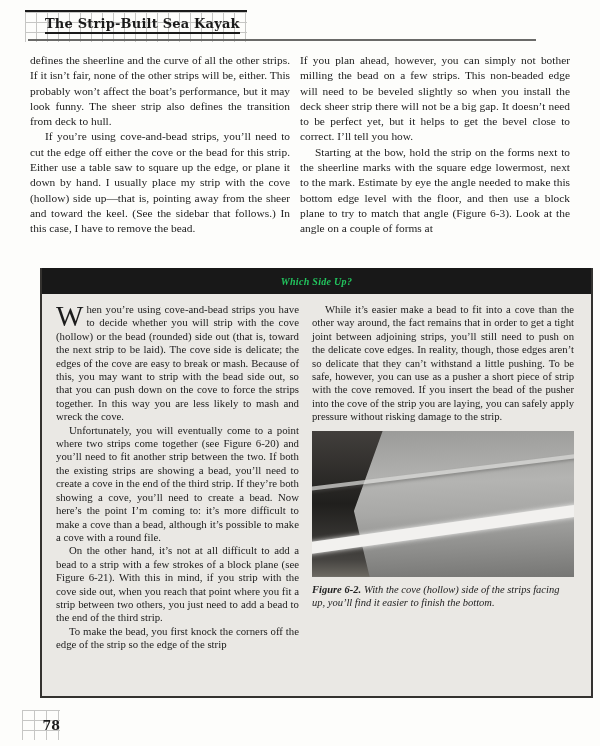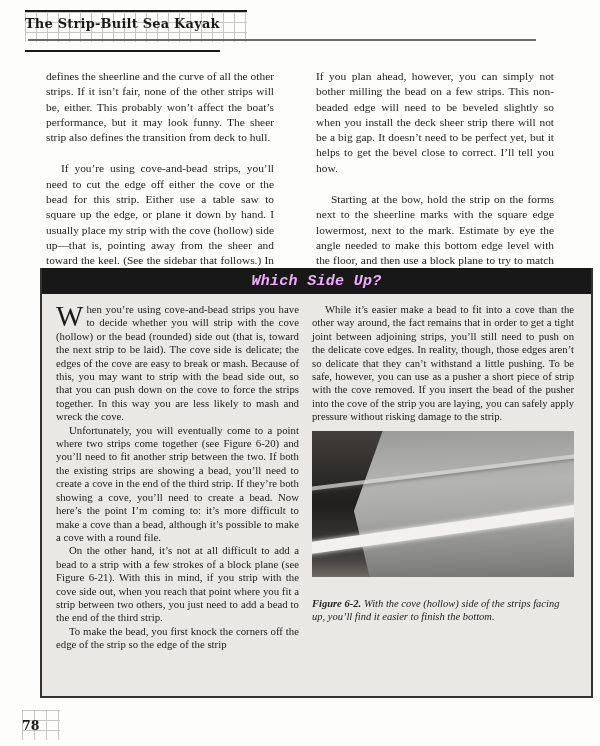--- a/index.html
+++ b/index.html
@@ -11,45 +11,45 @@
 
   
   .header-gridbox {
     position:absolute; left:25px; top:10px; width:222px; height:30px;
     border-top:2px solid #1a1a1a;
     background-image:
       repeating-linear-gradient(to right, #c6c6c4 0, #c6c6c4 1px, transparent 1px, transparent 11px),
       repeating-linear-gradient(to bottom, #c6c6c4 0, #c6c6c4 1px, transparent 1px, transparent 10px);
   }
   .book-title {
-    position:absolute; left:0; top:4px; white-space:nowrap;
+    position:absolute; left:20px; top:4px; white-space:nowrap;
     font-family:"DejaVu Serif", serif; font-weight:bold; font-size:13px;
-    letter-spacing:0.2px; border-bottom:2px solid #1a1a1a; padding-bottom:19px;
+    letter-spacing:0.2px; border-bottom:2px solid #1a1a1a; padding-bottom:1px;
   }
   .header-rule {
     position:absolute; left:28px; top:39px; width:508px; height:2px; background:#6a6a68;
   }
 
   
   .article { position:absolute; left:30px; top:53px; width:540px; display:flex; gap:10px; }
   .col { text-align:justify; font-size:11.4px; line-height:15.3px; }
   .col.left  { width:260px; }
   .col.right { width:270px; }
-  .col p { margin:16px; }
+  .col p { margin:0; }
   .col p.indent { text-indent:15px; }
 
   
   .sidebar {
     position:absolute; left:40px; top:268px; width:553px; height:430px;
     box-sizing:border-box; border:2px solid #34322f; border-top:none;
     background:#eae8e4; overflow:hidden;
   }
   .sidebar-header { background:#181818; height:26px; display:flex; align-items:center; justify-content:center; }
   .sidebar-title {
-    color:#f0abfc; font-weight:bold; font-style:italic; font-size:15px; letter-spacing:0.3px;font-family:Liberation Mono, monospace;
+    color:#22c55e; font-weight:bold; font-style:italic; font-size:10px; letter-spacing:0.3px;
   }
   .sidebar-body { display:flex; gap:13px; padding:9px 17px 8px 14px; }
   .sb-col { text-align:justify; font-size:10.8px; line-height:13.4px; }
   .sb-col.left  { flex:0 0 243px; width:243px; }
   .sb-col.right { flex:1; font-size:10.7px; }
   .sb-col p { margin:0; }
   .sb-col p.indent { text-indent:13px; }
   .dropcap { float:left; font-size:29px; line-height:23px; padding:2px 3px 0 0; }
 
   
@@ -66,27 +66,27 @@
     position:absolute; left:-6%; top:27%; width:115%; height:4px;
     background:#d8d8d6; opacity:.75; transform:rotate(-7deg);
     box-shadow:0 2px 3px rgba(88,88,86,.55);
   }
   .photo-strip {
     position:absolute; left:-8%; top:63%; width:118%; height:12px;
     background:#f2f1ef; transform:rotate(-8deg);
     box-shadow:0 0 5px rgba(250,250,248,.9);
   }
 
-  .caption { margin-top:20px; font-style:italic; font-size:10.5px; line-height:13px; color:#222; text-align:left; }
+  .caption { margin-top:6px; font-style:italic; font-size:10.5px; line-height:13px; color:#222; text-align:left; }
   .caption b { margin-right:3px; }
 
   
   .page-number-box {
     position:absolute; left:22px; top:710px; width:38px; height:30px;
-    display:flex; align-items:center; justify-content:flex-start;
+    display:flex; align-items:center; justify-content:flex-end;
     background-image:
       repeating-linear-gradient(to right, #c6c6c4 0, #c6c6c4 1px, transparent 1px, transparent 12px),
       repeating-linear-gradient(to bottom, #c6c6c4 0, #c6c6c4 1px, transparent 1px, transparent 10px);
   }
   .page-number { font-family:"DejaVu Serif", serif; font-weight:bold; font-size:12.5px; }
 </style>
 </head>
 <body>
 
 <div class="page">

